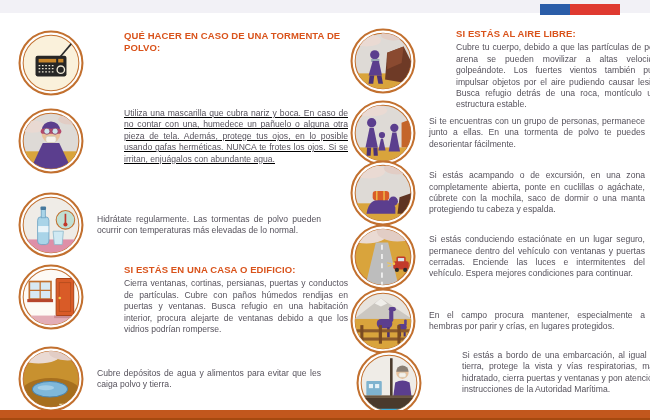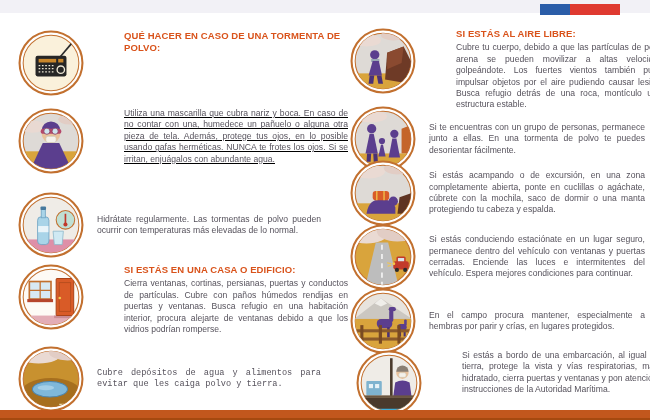--- a/index.html
+++ b/index.html
@@ -141,21 +141,21 @@
       <rect x="40" y="18" width="11" height="28" fill="none" stroke="#B94E1F" stroke-width="1"></rect>
       <circle cx="40.5" cy="33" r="1.3" fill="#F2C94C"></circle>
     </g>
   </svg>
   <div class="txt txt-l">
     <p class="heading">SI ESTÁS EN UNA CASA O EDIFICIO:</p>
     <p class="body">Cierra ventanas, cortinas, persianas, puertas y conductos de partículas. Cubre con paños húmedos rendijas en puertas y ventanas. Busca refugio en una habitación interior, procura alejarte de ventanas debido a que los vidrios podrían romperse.</p>
   </div>
 </div>
 
-<div class="row center" style="left:18px;top:346px;font-family:Liberation Mono, monospace;">
+<div class="row center" style="left:18px;top:346px;">
   <svg class="ic" viewBox="0 0 64 64">
     <defs>
         <clipPath id="c5">
           <circle cx="32" cy="32" r="27"></circle>
         </clipPath>
       </defs>
     <circle cx="32" cy="32" r="30.5" fill="#FFFFFF" stroke="#C2702F" stroke-width="2"></circle>
     <circle cx="32" cy="32" r="27" fill="#C8912F" stroke="#C2702F" stroke-width="1"></circle>
     <g clip-path="url(#c5)">
       <ellipse cx="20" cy="8" rx="22" ry="9" fill="#EADAD3"></ellipse>
@@ -194,21 +194,21 @@
       <path d="M19 46 h4.5 l-1 8 h-4.5 Z" fill="#4A3176"></path>
       <path d="M26 46 h4.5 l1.5 8 h-4.5 Z" fill="#4A3176"></path>
     </g>
   </svg>
   <div class="txt txt-r">
     <p class="heading">SI ESTÁS AL AIRE LIBRE:</p>
     <p class="body">Cubre tu cuerpo, debido a que las partículas de polvo y arena se pueden movilizar a altas velocidades golpeándote. Los fuertes vientos también pueden impulsar objetos por el aire pudiendo causar lesiones. Busca refugio detrás de una roca, montículo u otra estructura estable.</p>
   </div>
 </div>
 
-<div class="row center" style="left:350px;top:106px;">
+<div class="row center" style="left:350px;top:100px;">
   <svg class="ic" viewBox="0 0 64 64">
     <defs>
         <clipPath id="c7">
           <circle cx="32" cy="32" r="27"></circle>
         </clipPath>
       </defs>
     <circle cx="32" cy="32" r="30.5" fill="#FFFFFF" stroke="#C2702F" stroke-width="2"></circle>
     <circle cx="32" cy="32" r="27" fill="#DEDAD6" stroke="#C2702F" stroke-width="1"></circle>
     <g clip-path="url(#c7)">
       <ellipse cx="20" cy="10" rx="16" ry="6" fill="#EADAD3"></ellipse>

